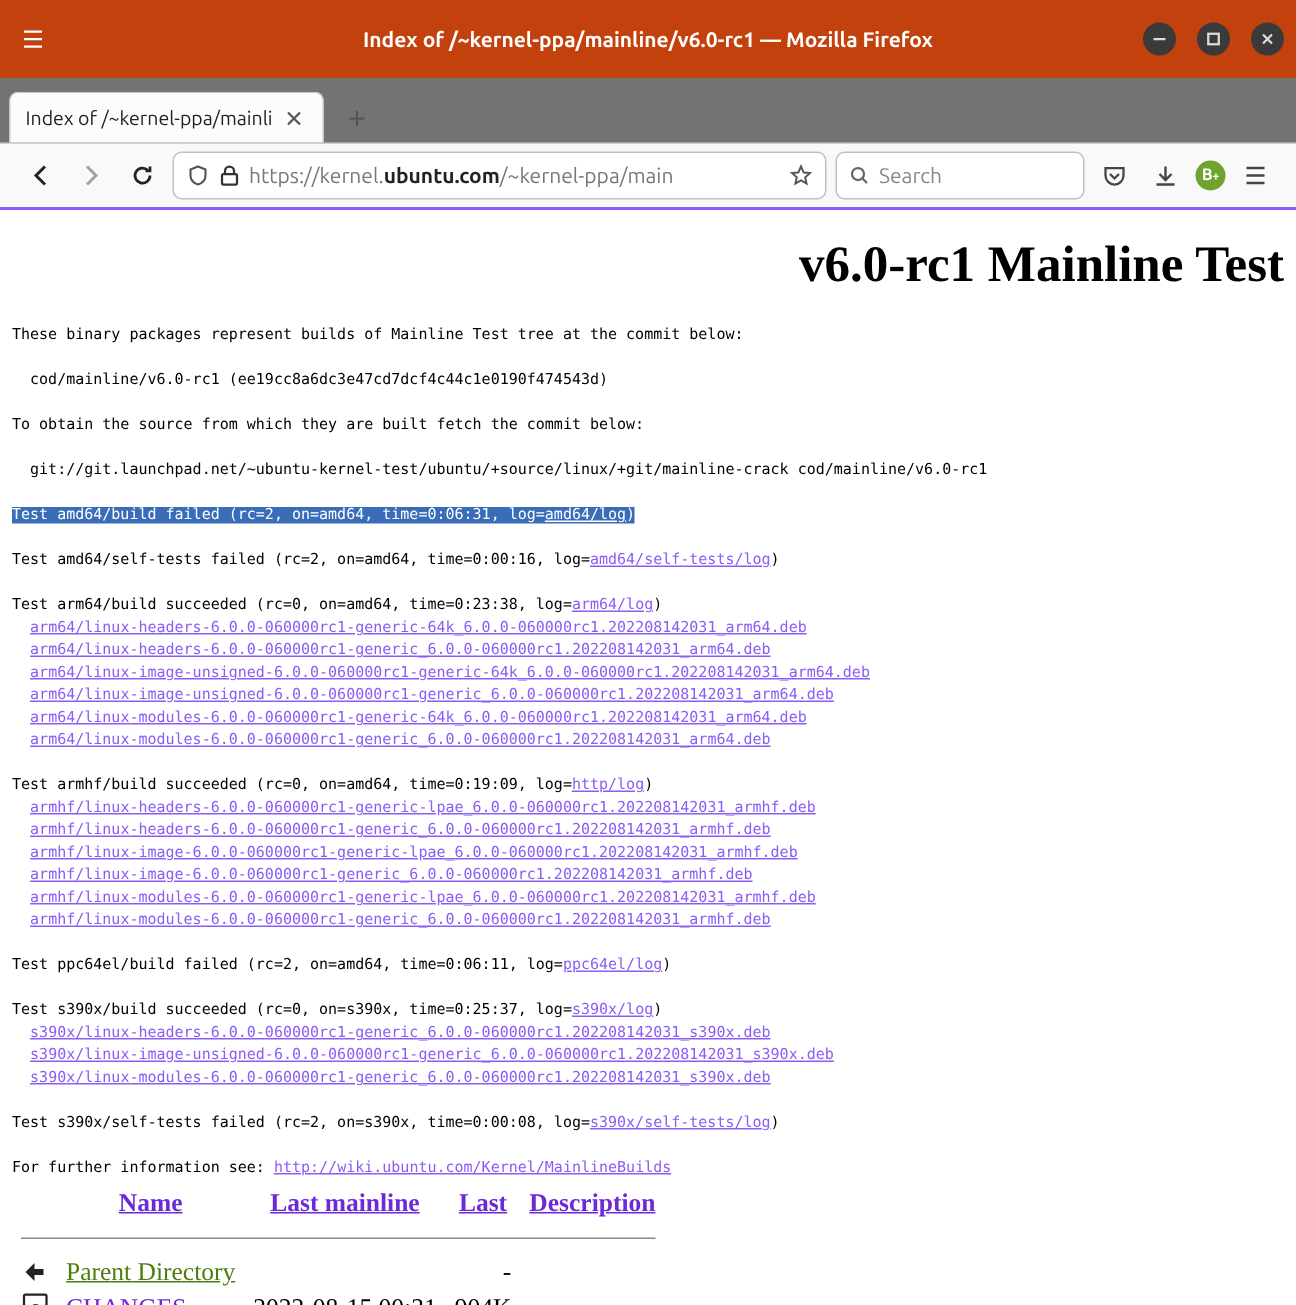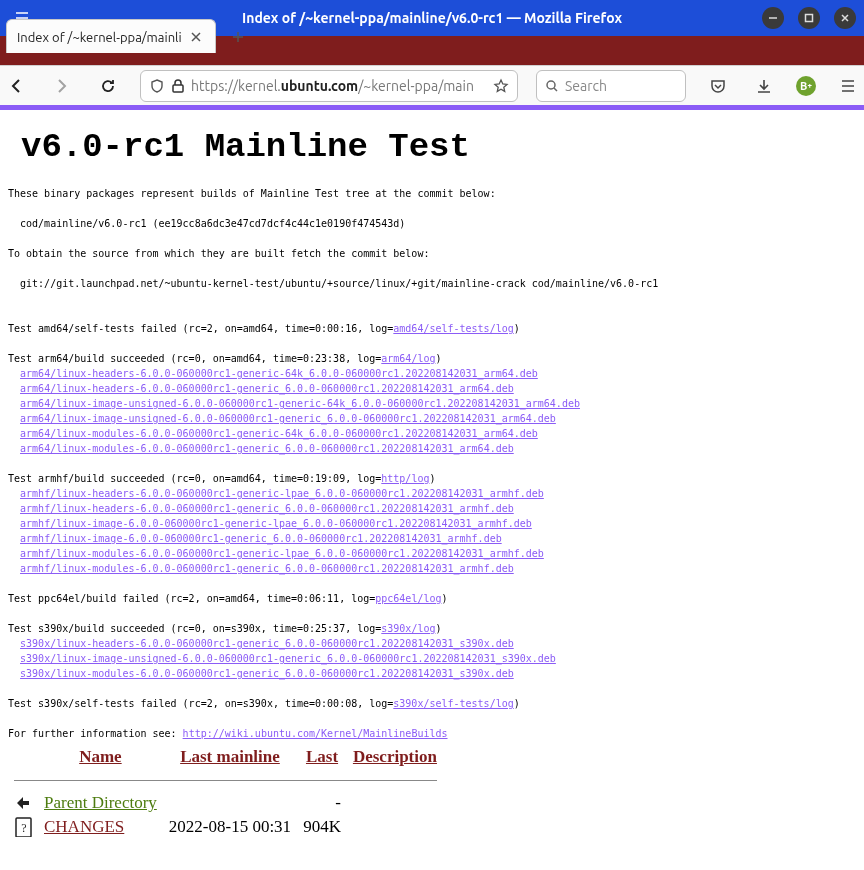--- a/index.html
+++ b/index.html
@@ -1,44 +1,44 @@
 <!DOCTYPE html>
 <html><head>
 <meta charset="utf-8">
 <style>
 * { box-sizing: border-box; }
 body { margin: 0; font-family: "Ubuntu", "Cantarell", sans-serif; background: #fff; width: 864px; }
-.titlebar { background: #1d4ed8; height: 36px; display: flex; align-items: center; justify-content: space-between; padding: 0 8px; }
+.titlebar { background: #c2410c; height: 52px; display: flex; align-items: center; justify-content: space-between; padding: 0 8px; }
 .tb-left { width: 120px; display: flex; align-items: center; }
 .tb-center { flex: 1; text-align: center; color: #fff; font-size: 14px; font-weight: 600; }
 .tb-right { width: 120px; display: flex; justify-content: flex-end; gap: 14px; }
 .wbtn { width: 22px; height: 22px; border-radius: 50%; background: #3a3a3a; display: flex; align-items: center; justify-content: center; }
-.tabbar { background: #7f1d1d; height: 30px; display: flex; align-items: flex-end; padding: 12px 6px; border-bottom: 1px solid #d0d0d0; }
+.tabbar { background: #737373; height: 44px; display: flex; align-items: flex-end; padding: 0 6px; border-bottom: 1px solid #d0d0d0; }
 .tab { background: #fcfcfc; border: 1px solid #c8c8c8; border-bottom: none; border-radius: 6px 6px 0 0; height: 34px; width: 210px; display: flex; align-items: center; padding: 0 10px; font-size: 13px; color: #222; position: relative; }
 .tab-label { flex: 1; white-space: nowrap; overflow: hidden; }
 .tab-close { width: 18px; height: 18px; display: flex; align-items: center; justify-content: center; border-radius: 3px; }
 .newtab { width: 32px; height: 32px; display: flex; align-items: center; justify-content: center; margin-left: 6px; }
-.toolbar { height: 44px; background: #f9f9f9; border-bottom: 5px solid #8b5cf6; display: flex; align-items: center; padding: 0 2px; gap: 18px; }
+.toolbar { height: 44px; background: #f9f9f9; border-bottom: 2px solid #8b5cf6; display: flex; align-items: center; padding: 0 13px; gap: 6px; }
 .ticon { width: 28px; height: 28px; display: flex; align-items: center; justify-content: center; border-radius: 4px; }
 .ticon.disabled { opacity: 0.4; }
 .addr { flex: 1; height: 32px; background: #fff; border: 1px solid #c0c0c0; border-radius: 6px; display: flex; align-items: center; padding: 0 8px; gap: 6px; font-size: 14px; min-width: 0; }
 .addr-text { flex: 1; white-space: nowrap; overflow: hidden; color: #777; }
 .addr-text .host { color: #222; font-weight: 600; }
-.search { width: 150px; height: 32px; background: #fff; border: 1px solid #c0c0c0; border-radius: 6px; display: flex; align-items: center; padding: 0 8px; gap: 6px; font-size: 14px; color: #888; }
+.search { width: 166px; height: 32px; background: #fff; border: 1px solid #c0c0c0; border-radius: 6px; display: flex; align-items: center; padding: 0 8px; gap: 6px; font-size: 14px; color: #888; }
 .badge { width: 20px; height: 20px; border-radius: 50%; background: #6fa22e; color: #fff; font-size: 11px; font-weight: bold; display: flex; align-items: center; justify-content: center; }
 .content { padding: 8px 8px 0 8px; font-family: monospace; }
-.content h1 { font-family: Liberation Mono, monospace; font-size: 34px; font-weight: bold; margin: 10px 0 20px 13px; }
+.content h1 { font-family: Liberation Serif, serif; font-size: 34px; font-weight: bold; margin: 10px 0 20px 0; text-align: right; }
 .pre { font-family: "DejaVu Sans Mono", monospace; font-size: 10px; line-height: 15px; white-space: pre; color: #000; overflow: hidden; }
 .pre a { color: #8b5cf6; text-decoration: underline; }
 .pre .hl { background: #3a6db8; color: #fff; }
 .pre .hl a { color: #fff; }
 .dirtable { font-family: serif; font-size: 17px; border-collapse: collapse; margin-top: 4px; }
 .dirtable th { padding: 2px 6px; }
 .dirtable td { padding: 2px 6px; vertical-align: top; }
-.dirtable a { color: #7f1d1d; text-decoration: underline; }
+.dirtable a { color: #6d28d9; text-decoration: underline; }
 .dirtable a.visited { color: #4d7c0f; }
 .dirtable hr { border: none; border-top: 1px solid #888; }
 .ficon { width: 18px; height: 20px; }
 svg { display: block; }
 </style>
 </head>
 <body>
 
 <div class="titlebar">
   <div class="tb-left">
@@ -152,20 +152,21 @@
 <div class="content">
   <h1>v6.0-rc1 Mainline Test</h1>
   <div class="pre" id="prebody">These binary packages represent builds of Mainline Test tree at the commit below:
 
   cod/mainline/v6.0-rc1 (ee19cc8a6dc3e47cd7dcf4c44c1e0190f474543d)
 
 To obtain the source from which they are built fetch the commit below:
 
   git://git.launchpad.net/~ubuntu-kernel-test/ubuntu/+source/linux/+git/mainline-crack cod/mainline/v6.0-rc1
 
+<span class="hl">Test amd64/build failed (rc=2, on=amd64, time=0:06:31, log=<a href="#">amd64/log</a>)</span>
 
 Test amd64/self-tests failed (rc=2, on=amd64, time=0:00:16, log=<a href="#">amd64/self-tests/log</a>)
 
 Test arm64/build succeeded (rc=0, on=amd64, time=0:23:38, log=<a href="#">arm64/log</a>)
   <a href="#">arm64/linux-headers-6.0.0-060000rc1-generic-64k_6.0.0-060000rc1.202208142031_arm64.deb</a>
   <a href="#">arm64/linux-headers-6.0.0-060000rc1-generic_6.0.0-060000rc1.202208142031_arm64.deb</a>
   <a href="#">arm64/linux-image-unsigned-6.0.0-060000rc1-generic-64k_6.0.0-060000rc1.202208142031_arm64.deb</a>
   <a href="#">arm64/linux-image-unsigned-6.0.0-060000rc1-generic_6.0.0-060000rc1.202208142031_arm64.deb</a>
   <a href="#">arm64/linux-modules-6.0.0-060000rc1-generic-64k_6.0.0-060000rc1.202208142031_arm64.deb</a>
   <a href="#">arm64/linux-modules-6.0.0-060000rc1-generic_6.0.0-060000rc1.202208142031_arm64.deb</a>

